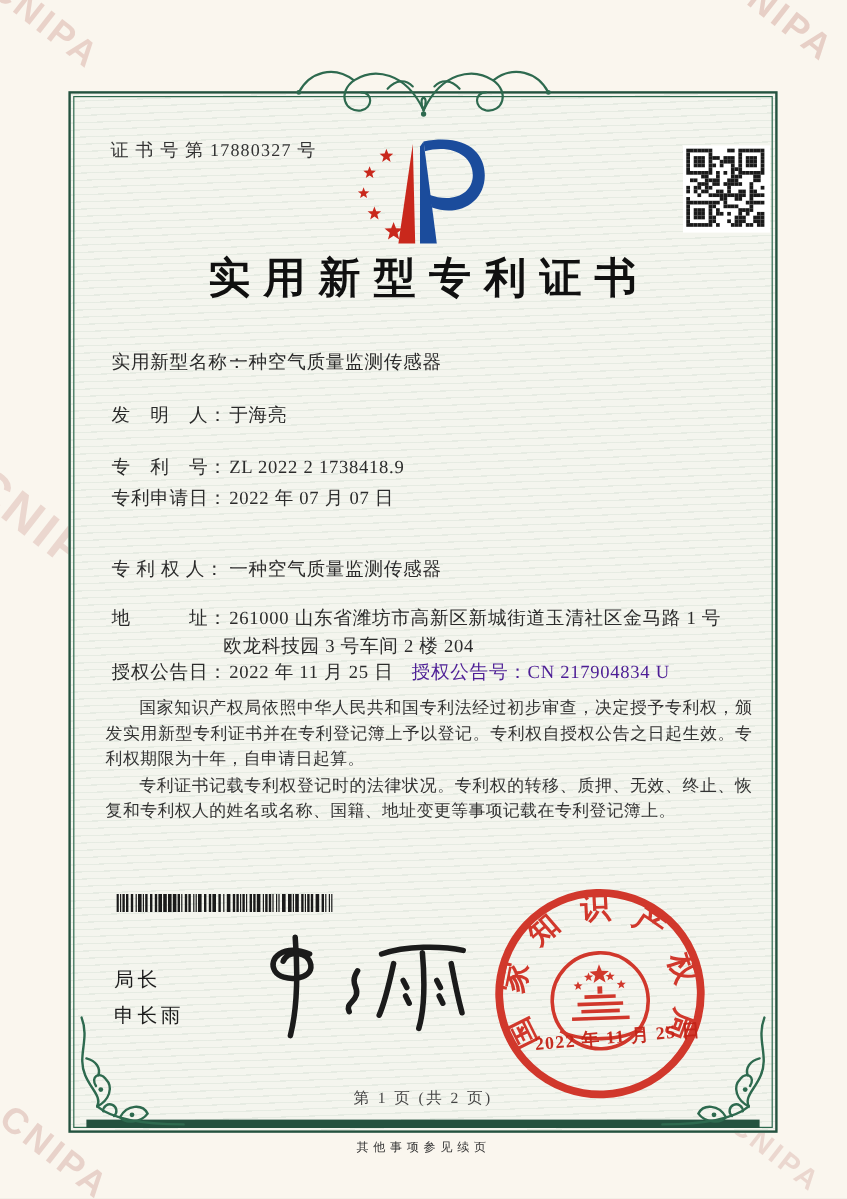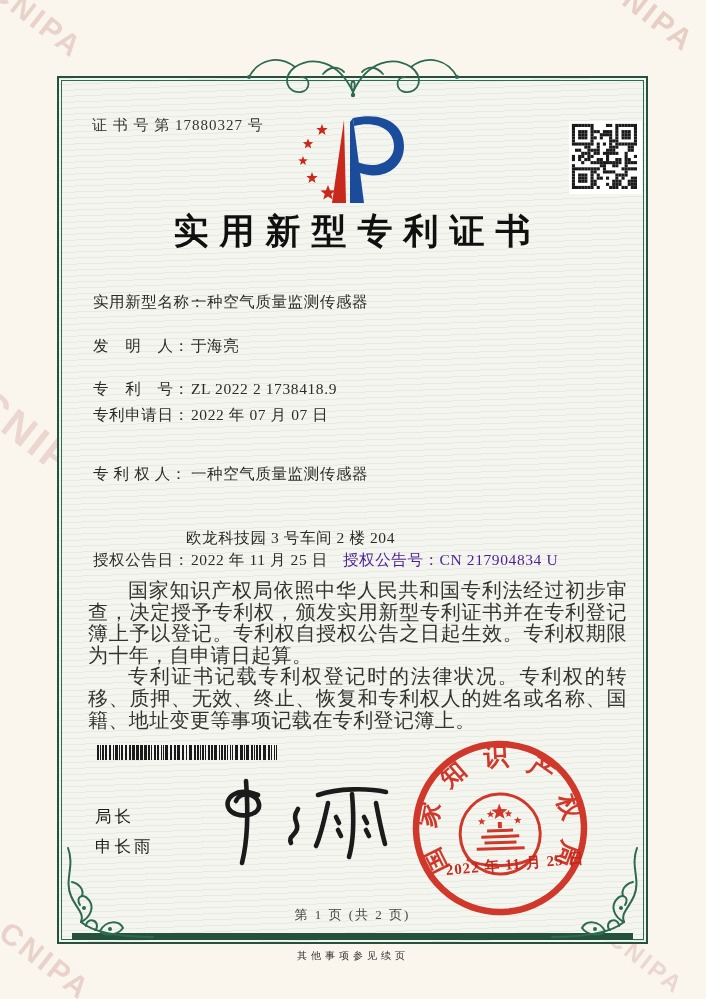--- a/index.html
+++ b/index.html
@@ -29,21 +29,21 @@
   .title {
     position:absolute; left:57px; width:590px; top:208px; text-align:center;
     font-size:35px; font-weight:bold; letter-spacing:11px; text-indent:11px; color:#101010;
   }
   .row { position:absolute; left:93px; font-size:15.5px; letter-spacing:0.6px; color:#2b2b2b; white-space:nowrap; }
   .row .lbl { display:inline-block; width:98px; }
   .addr2 { position:absolute; left:186px; font-size:15.5px; letter-spacing:0.6px; color:#2b2b2b; }
   .pair2 { position:absolute; left:343px; font-size:15.5px; letter-spacing:0.6px; color:#4c1d95; white-space:nowrap; }
   .body-text { position:absolute; left:88px; top:580px; width:539px; }
   .body-text p {
-    font-size:20px; line-height:21.6px; text-indent:2em; color:#333;
+    font-size:14px; line-height:21.6px; text-indent:2em; color:#333;
     letter-spacing:0.4px; text-align:justify;
   }
   .sign-title { position:absolute; left:95px; top:806px; font-size:16.5px; letter-spacing:3px; color:#1d1d1d; }
   .sign-name  { position:absolute; left:95px; top:836px; font-size:16.5px; letter-spacing:3px; color:#1d1d1d; }
   .seal-date {
     position:absolute; left:433px; top:855px; width:164px; text-align:center;
     font-size:15px; font-weight:bold; color:#c32317; letter-spacing:1px;
     transform:rotate(-5deg); opacity:0.95;
   }
   .page-info { position:absolute; left:57px; width:591px; top:906px; text-align:center; font-size:13px; letter-spacing:2px; color:#444; }
@@ -382,20 +382,23 @@
   </div>
   <div class="row" style="top:379px;">
     <span class="lbl">专　利　号：</span><span>ZL 2022 2 1738418.9</span>
   </div>
   <div class="row" style="top:405px;">
     <span class="lbl">专利申请日：</span><span>2022 年 07 月 07 日</span>
   </div>
   <div class="row" style="top:464px;">
     <span class="lbl">专 利 权 人：</span><span>一种空气质量监测传感器</span>
   </div>
+  <div class="row" style="top:505px;">
+    <span class="lbl">地　　　址：</span><span>261000 山东省潍坊市高新区新城街道玉清社区金马路 1 号</span>
+  </div>
   <div class="addr2" style="top:528px;">欧龙科技园 3 号车间 2 楼 204</div>
   <div class="row" style="top:550px;">
     <span class="lbl">授权公告日：</span><span>2022 年 11 月 25 日</span>
   </div>
   <div class="pair2" style="top:550px;">
     <span>授权公告号：</span><span>CN 217904834 U</span>
   </div>
 
   <div class="body-text">
     <p>国家知识产权局依照中华人民共和国专利法经过初步审查，决定授予专利权，颁发实用新型专利证书并在专利登记簿上予以登记。专利权自授权公告之日起生效。专利权期限为十年，自申请日起算。</p>

